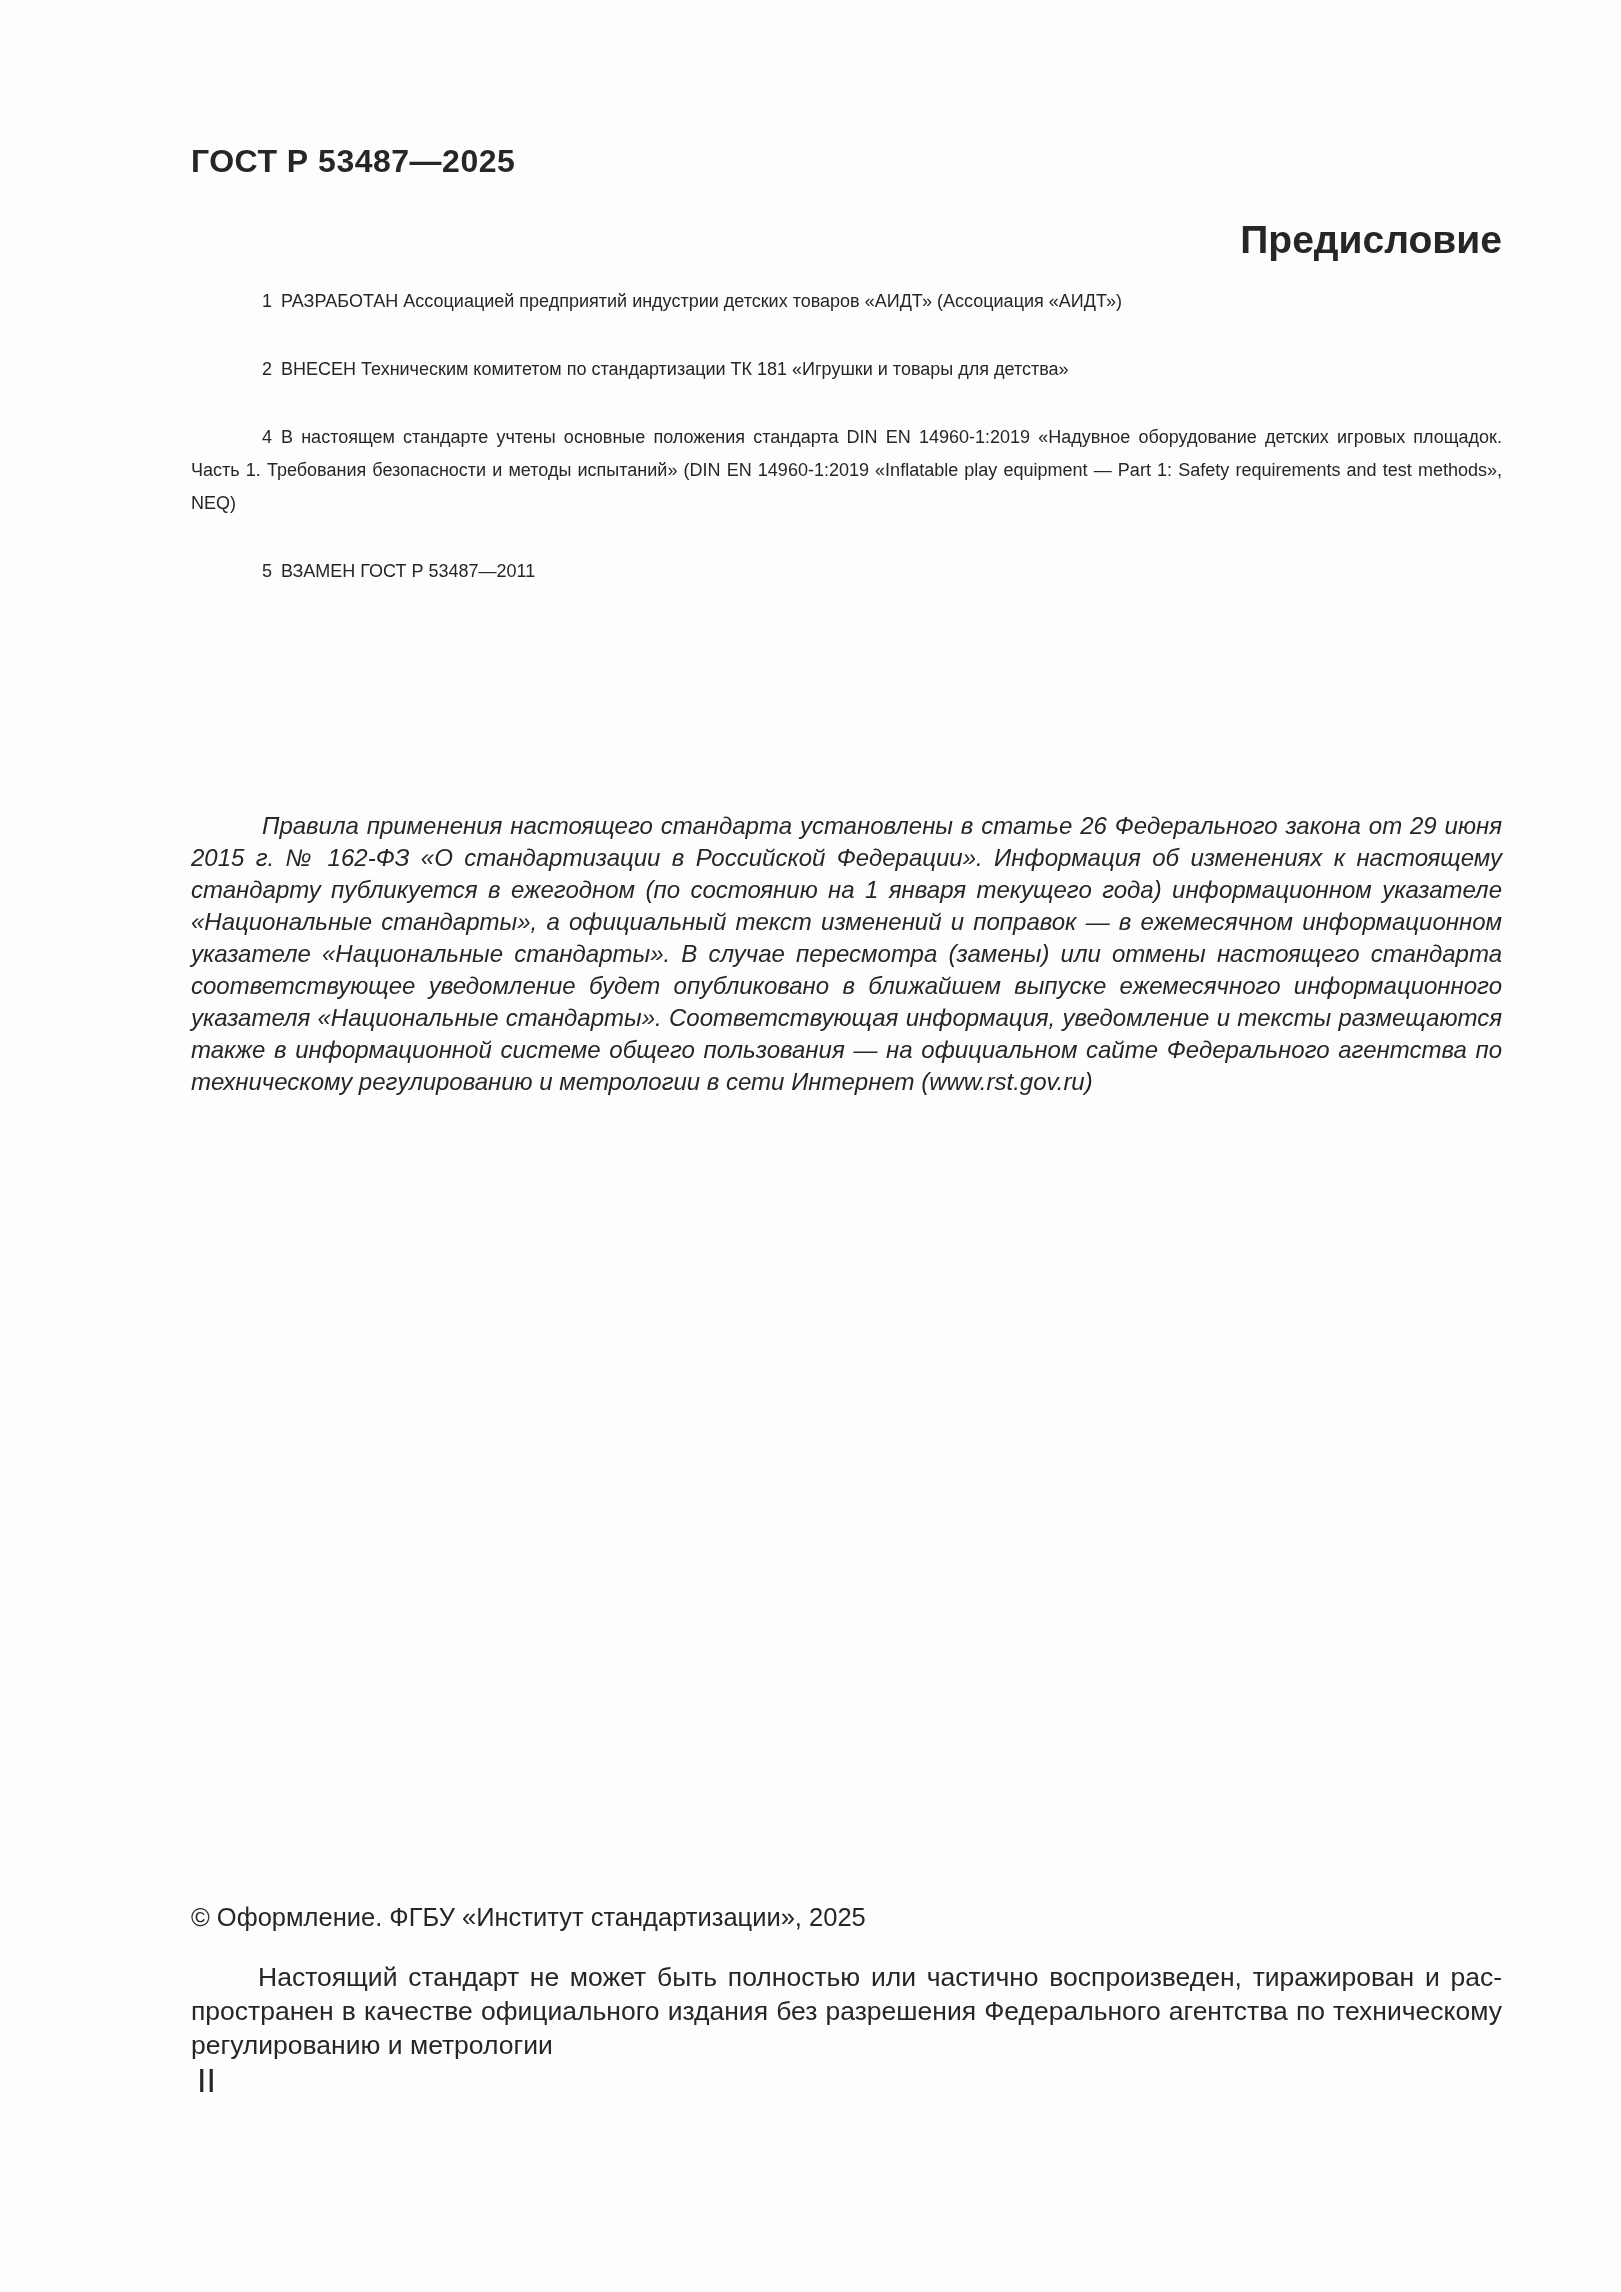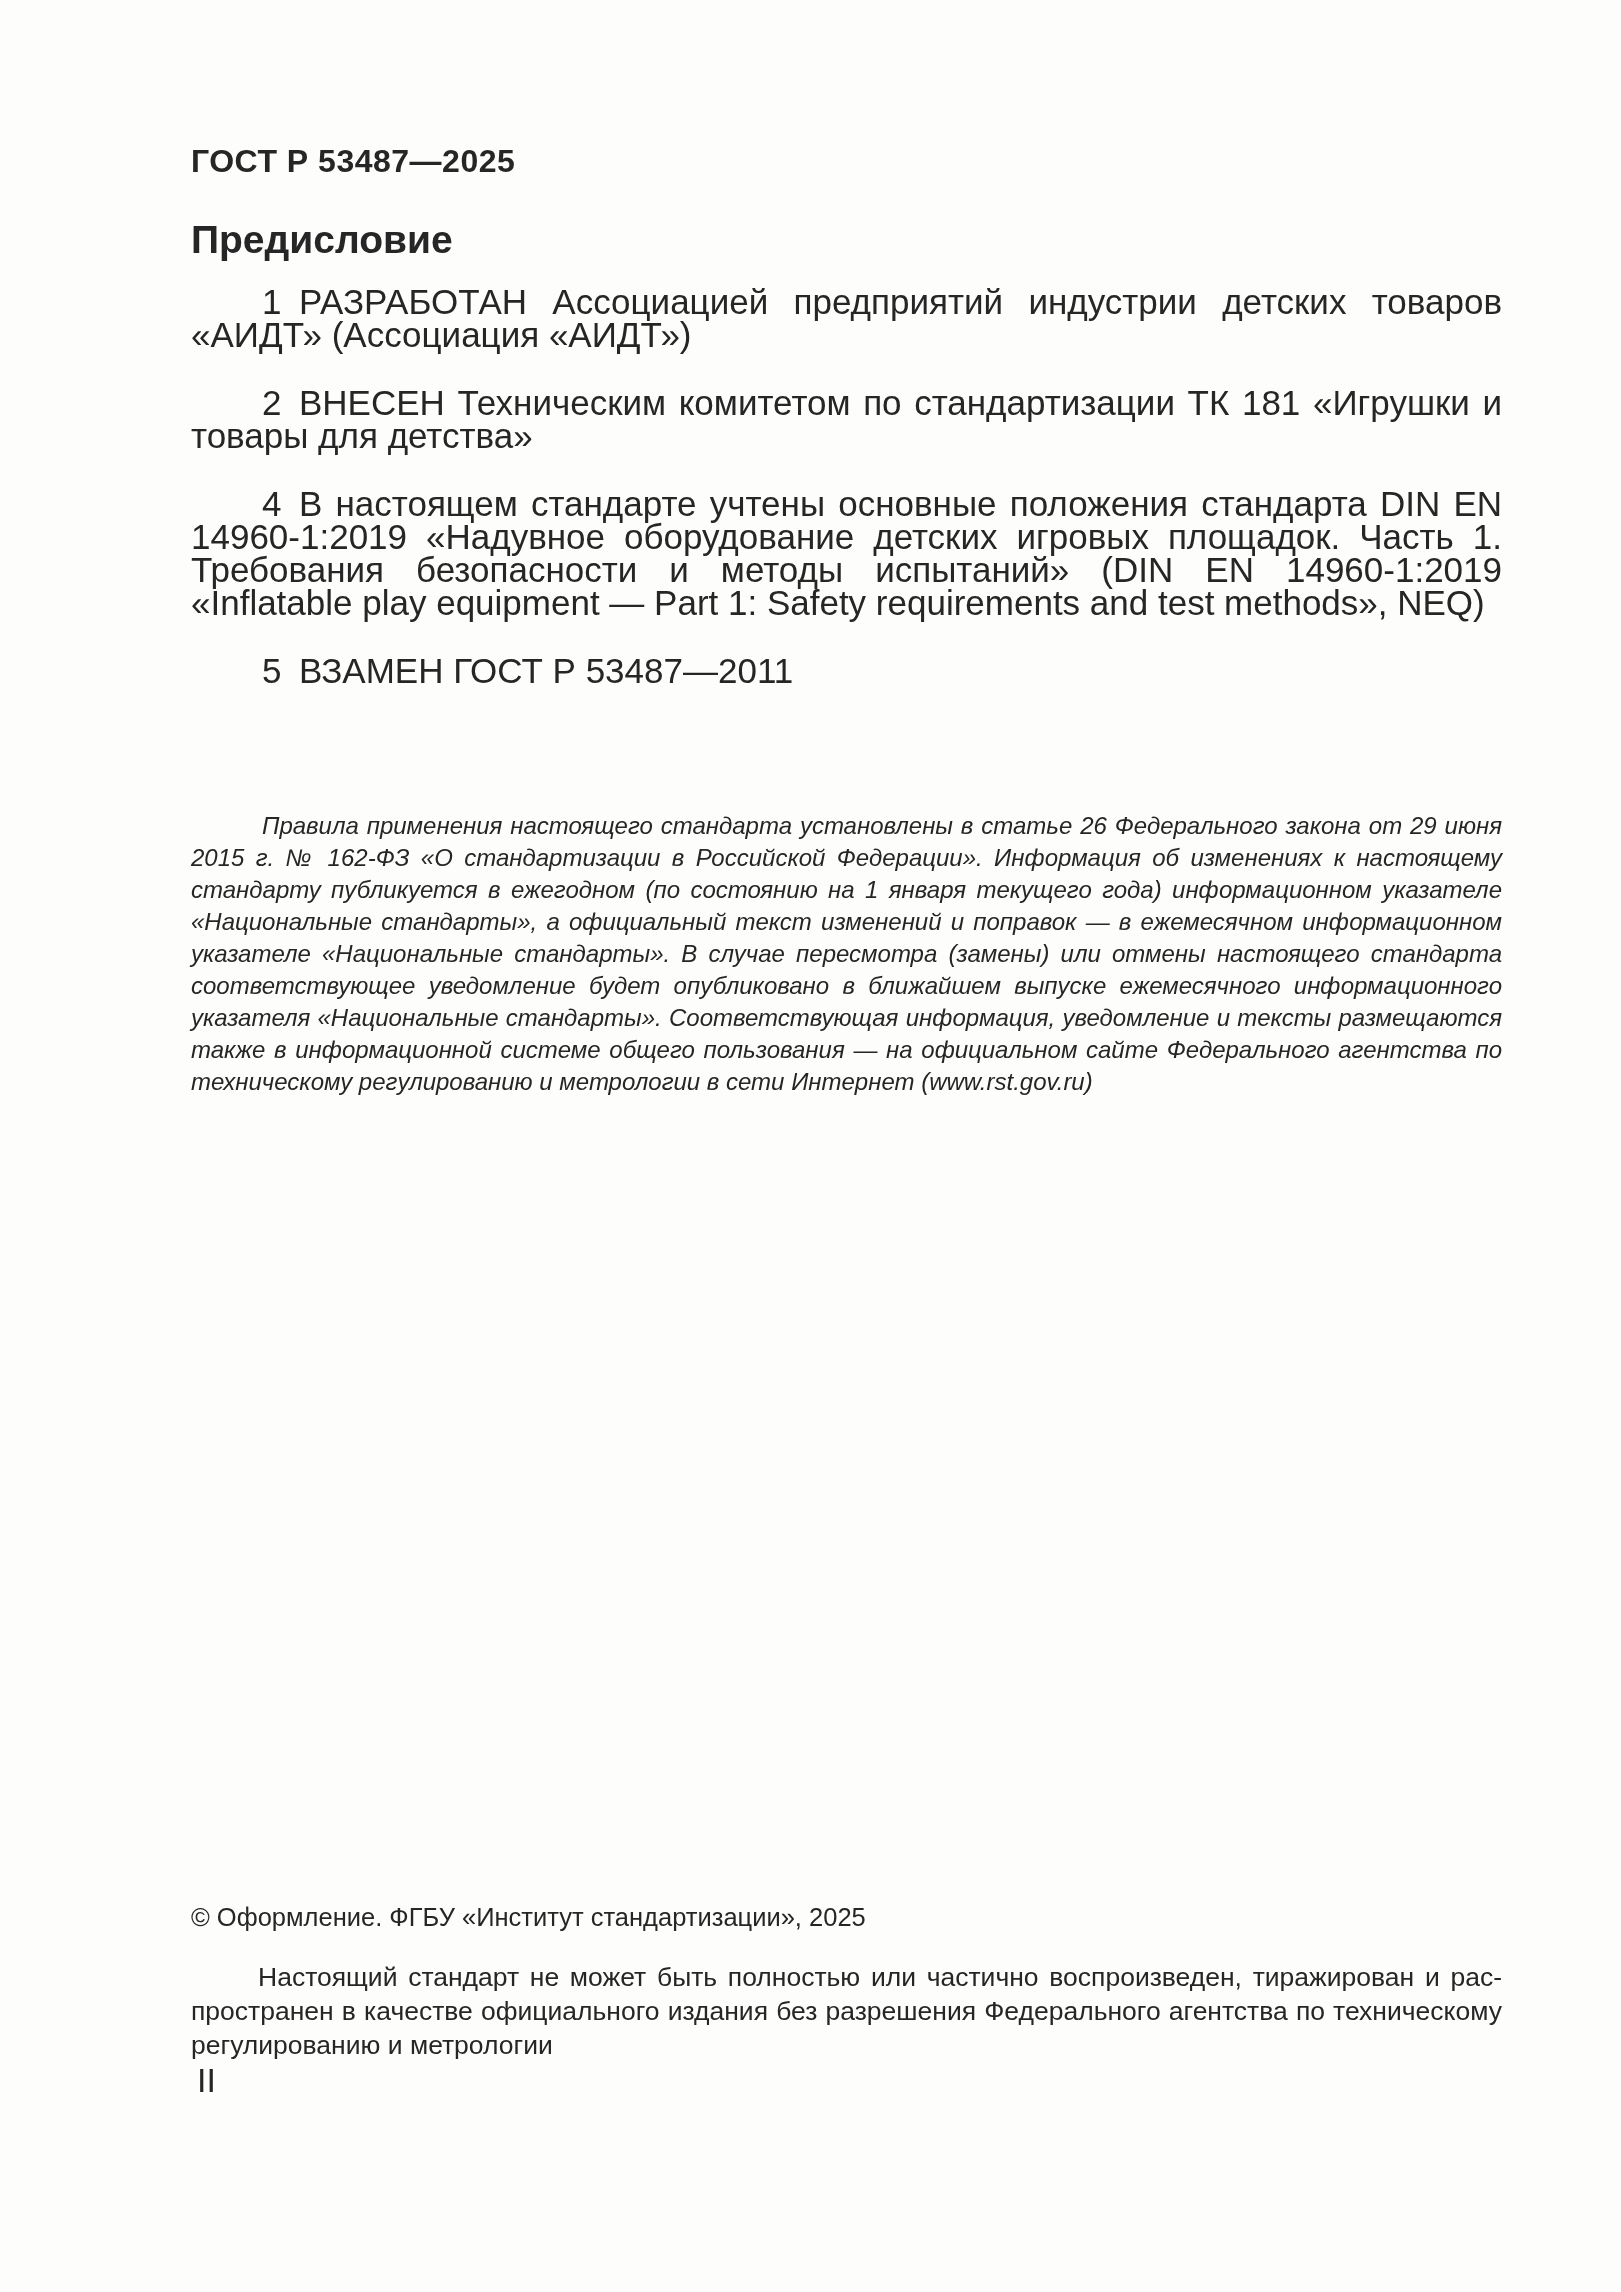--- a/index.html
+++ b/index.html
@@ -24,34 +24,34 @@
     font-weight: bold;
     letter-spacing: 0.5px;
     white-space: nowrap;
   }
   .section-title {
     position: absolute;
     left: 191px;
     top: 216px;
     width: 1311px;
     margin: 0;
-    text-align: left;
+    text-align: right;
     font-size: 39px;
     line-height: 47px;
     font-weight: bold;
   }
   .foreword {
     position: absolute;
     left: 191px;
     top: 285px;
     width: 1311px;
   }
   .fw {
     margin: 0 0 35px 0;
-    font-size: 35px;
+    font-size: 18px;
     line-height: 33px;
     text-align: justify;
     text-indent: 71px;
   }
   .legal {
     position: absolute;
     left: 191px;
     top: 810px;
     width: 1311px;
   }

